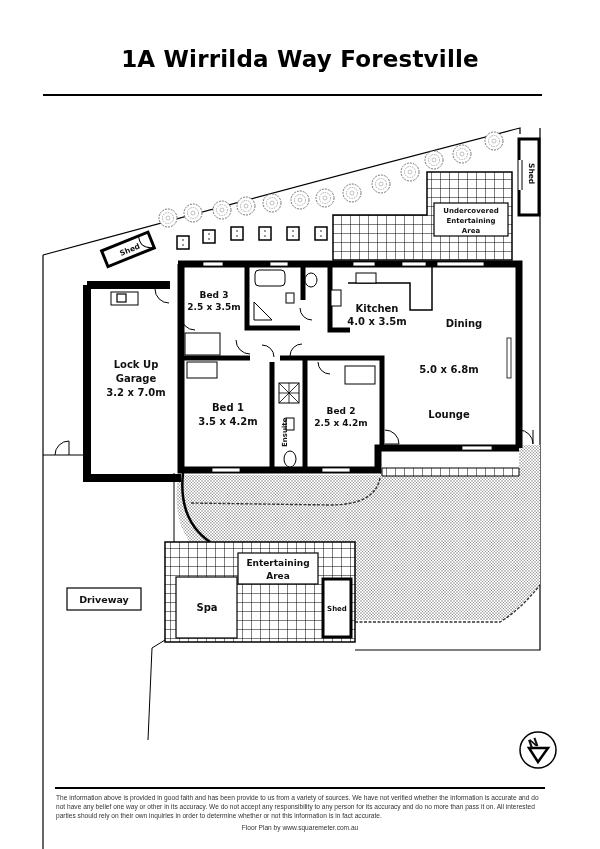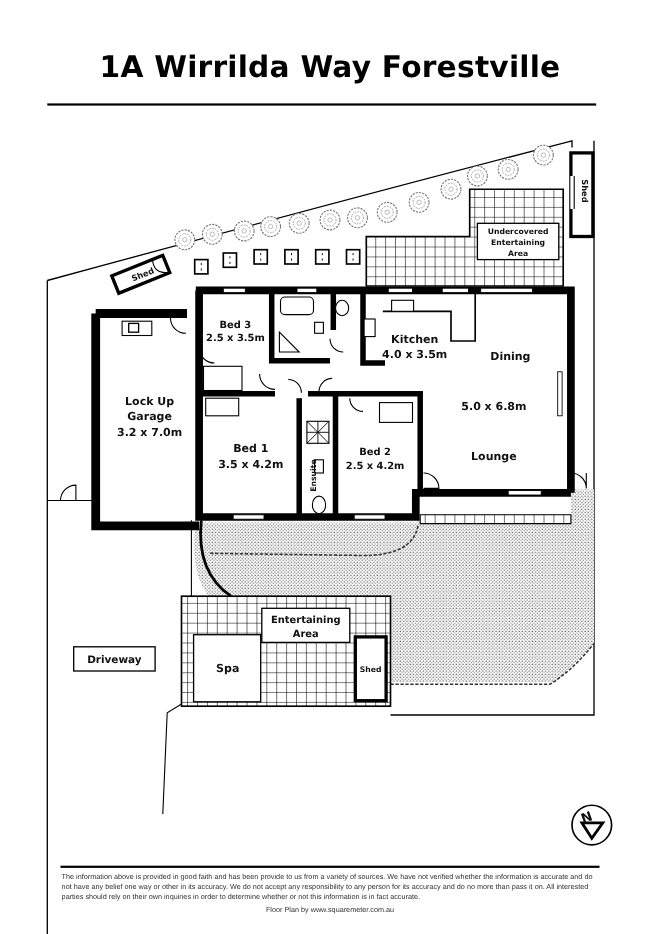--- a/index.html
+++ b/index.html
@@ -2,21 +2,21 @@
 <html><head>
   <meta charset="utf-8">
   <style>
     * { margin: 0; padding: 0; box-sizing: border-box; }
     html, body { width: 600px; height: 849px; background: #ffffff; overflow: hidden; }
     body { position: relative; font-family: "DejaVu Sans", sans-serif; color: #000; }
 
     .title {
       position: absolute; left: 0; top: 46px; width: 600px;
       text-align: center; font-family: "DejaVu Sans", sans-serif;
-      font-weight: bold; font-size: 27px; letter-spacing: 0.2px;
+      font-weight: bold; font-size: 23px; letter-spacing: 0.2px;
     }
     .hr-top { position: absolute; left: 43px; top: 94px; width: 499px; height: 2px; background: #000; }
     .hr-bottom { position: absolute; left: 55px; top: 787px; width: 490px; height: 1.5px; background: #000; }
 
     svg.plan { position: absolute; left: 0; top: 0; width: 600px; height: 849px; }
     .lbl { font-family: "DejaVu Sans", sans-serif; font-weight: bold; fill: #111; }
 
     .disclaimer {
       position: absolute; left: 56px; top: 793px; width: 490px;
       font-family: "Liberation Sans", sans-serif; font-size: 6.6px; line-height: 9px;

